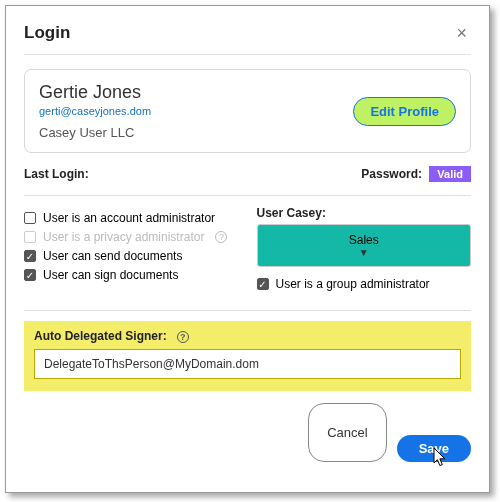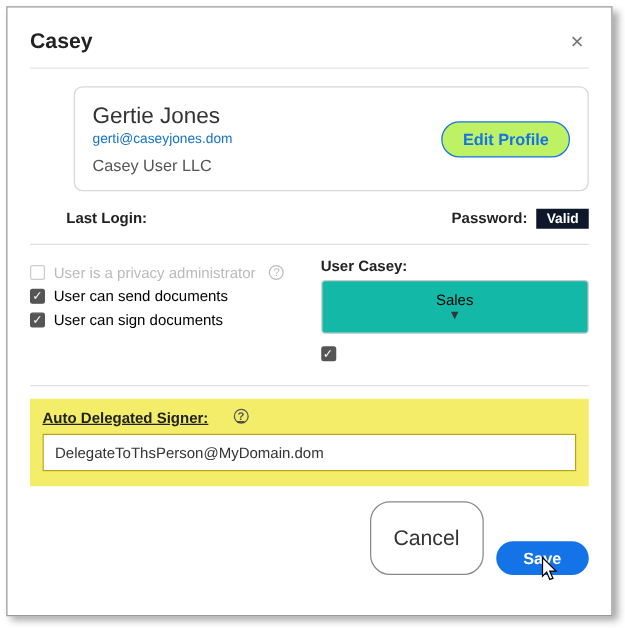--- a/index.html
+++ b/index.html
@@ -8,35 +8,35 @@
     position: absolute; top: 5px; left: 5px; width: 485px; height: 488px;
     background: #fff; border: 1px solid #999;
     box-shadow: 4px 4px 6px rgba(0,0,0,0.35);
     padding: 16px 18px 14px 18px;
   }
   .header { display:flex; justify-content:space-between; align-items:center; padding-bottom:10px; border-bottom:1px solid #e5e5e5; }
   .title { font-size: 17px; font-weight: 600; color:#222; }
   .close { font-size: 18px; color:#777; cursor:pointer; padding:2px 4px; line-height:1;}
   .card {
     margin-top: 14px; border:1px solid #d8d8d8; border-radius:7px;
-    padding:12px 14px; display:flex; justify-content:space-between; align-items:center;margin-left:35px;
+    padding:12px 14px; display:flex; justify-content:space-between; align-items:center;
   }
   .card-left .name { font-size:18px; color:#333; font-weight:400; }
   .card-left .email { font-size:11px; color:#1472c4; margin-top:2px; }
   .card-left .company { font-size:13px; color:#555; margin-top:8px; }
   .edit-profile {
     border:1.5px solid #1473e6; color:#1473e6; background:#bef264; border-radius:16px;
     font-size:13px; font-weight:600; padding:6px 16px; cursor:pointer;
   }
   .meta { margin-top:14px; font-size:12px; }
   .meta-row { display:flex; justify-content:space-between; }
-  .meta-label { font-weight:700; color:#222;margin-left:29px; }
+  .meta-label { font-weight:700; color:#222; }
   .status-row { margin-top:8px; }
   .status-val { color:#555; font-weight:500; margin-left:2px;}
-  .valid-badge { background:#0f172a; color:#fff; font-size:11px; font-weight:600; padding:2px 8px; margin-left:4px; }
+  .valid-badge { background:#8b5cf6; color:#fff; font-size:11px; font-weight:600; padding:2px 8px; margin-left:4px; }
   .hr { border:none; border-top:1px solid #e0e0e0; margin:14px 0 10px; }
   .perms { display:flex; gap:18px; font-size:12px; }
   .perms-left, .perms-right { flex:1; }
   .chk { display:flex; align-items:center; gap:7px; margin:5px 0; cursor:pointer;}
   .chk.disabled { color:#bbb; cursor:default; }
   .chk .box {
     width:12px; height:12px; border:1.5px solid #555; border-radius:2px; display:flex;
     align-items:center; justify-content:center; font-size:10px; color:#fff; background:#fff;
   }
   .chk.disabled .box { border-color:#ccc; }
@@ -45,47 +45,47 @@
     display:inline-flex; align-items:center; justify-content:center; font-size:9px; margin-left:4px;}
   .ug-label { font-size:12px; font-weight:700; color:#222; margin-bottom:4px;}
   .select {
     width:100%; border:1px solid #ccc; border-radius:3px; padding:8px 10px; font-size:12px;
     display:flex; justify-content:space-between; align-items:center; cursor:pointer; background:#14b8a6;flex-direction:column;
   }
   .caret { font-size:10px; color:#333; }
   .highlight {
     background:#f3ed6a; padding:8px 10px 12px 10px; margin-top:6px;
   }
-  .hl-label { font-size:12px; font-weight:700; color:#222; display:flex; align-items:flex-start; gap:20px;text-decoration:underline;}
+  .hl-label { font-size:12px; font-weight:700; color:#222; display:flex; align-items:flex-end; gap:10px;}
   .hl-help { width:12px;height:12px; border:1px solid #555; color:#555; border-radius:50%;
     display:inline-flex; align-items:center; justify-content:center; font-size:9px;}
   .hl-input {
     margin-top:6px; width:100%; border:1px solid #b8a800; background:#fff; font-size:12px;
     padding:7px 9px; color:#333;
   }
   .footer { display:flex; justify-content:flex-end; gap:10px; margin-top:12px; position:relative;}
   .btn-cancel {
     border:1px solid #888; background:#fff; color:#333; border-radius:16px;
-    font-size:17px; padding:6px 18px; cursor:pointer;
+    font-size:13px; padding:6px 18px; cursor:pointer;
   }
   .btn-save {
     border:none; background:#1473e6; color:#fff; border-radius:16px;
     font-size:13px; font-weight:600; padding:6px 22px; cursor:pointer;margin-top:32px;
   }
   .cursor {
     position:absolute; right:22px; bottom:-8px; width:20px; height:24px; pointer-events:none;
   }
 </style>
 </head>
 <body>
 
 <div class="modal">
 
   <div class="header">
-    <div class="title">Casey</div>
+    <div class="title">Login</div>
     <div class="close">×</div>
   </div>
 
   <div class="card">
     <div class="card-left">
       <div class="name">Gertie Jones</div>
       <div class="email">gerti@caseyjones.dom</div>
       <div class="company">Casey User LLC</div>
     </div>
     <button class="edit-profile">Edit Profile</button>
@@ -101,20 +101,24 @@
         <span class="meta-label">Password:</span>
         <span class="valid-badge">Valid</span>
       </div>
     </div>
   </div>
 
   <hr class="hr">
 
   <div class="perms">
     <div class="perms-left">
+      <div class="chk">
+        <span class="box"></span>
+        <span>User is an account administrator</span>
+      </div>
       <div class="chk disabled">
         <span class="box"></span>
         <span>User is a privacy administrator</span>
         <span class="help">?</span>
       </div>
       <div class="chk checked">
         <span class="box">✓</span>
         <span>User can send documents</span>
       </div>
       <div class="chk checked">
@@ -123,20 +127,21 @@
       </div>
     </div>
     <div class="perms-right">
       <div class="ug-label">User Casey:</div>
       <div class="select">
         <span>Sales</span>
         <span class="caret">▼</span>
       </div>
       <div class="chk checked" style="margin-top:10px;">
         <span class="box">✓</span>
+        <span>User is a group administrator</span>
       </div>
     </div>
   </div>
 
   <hr class="hr">
 
   <div class="highlight">
     <div class="hl-label">
       <span>Auto Delegated Signer:</span>
       <span class="hl-help">?</span>

